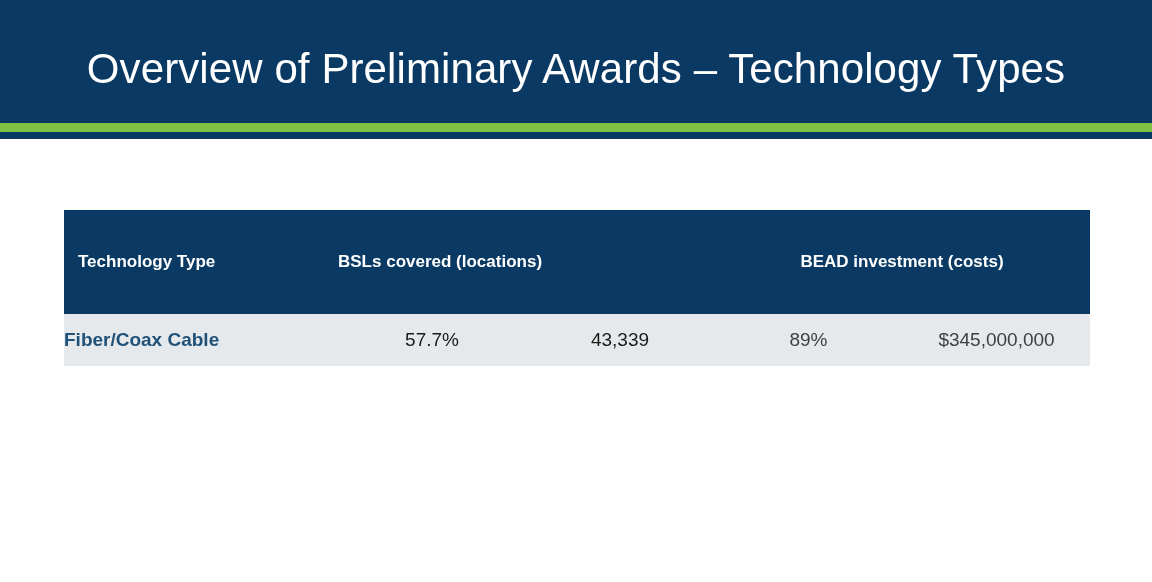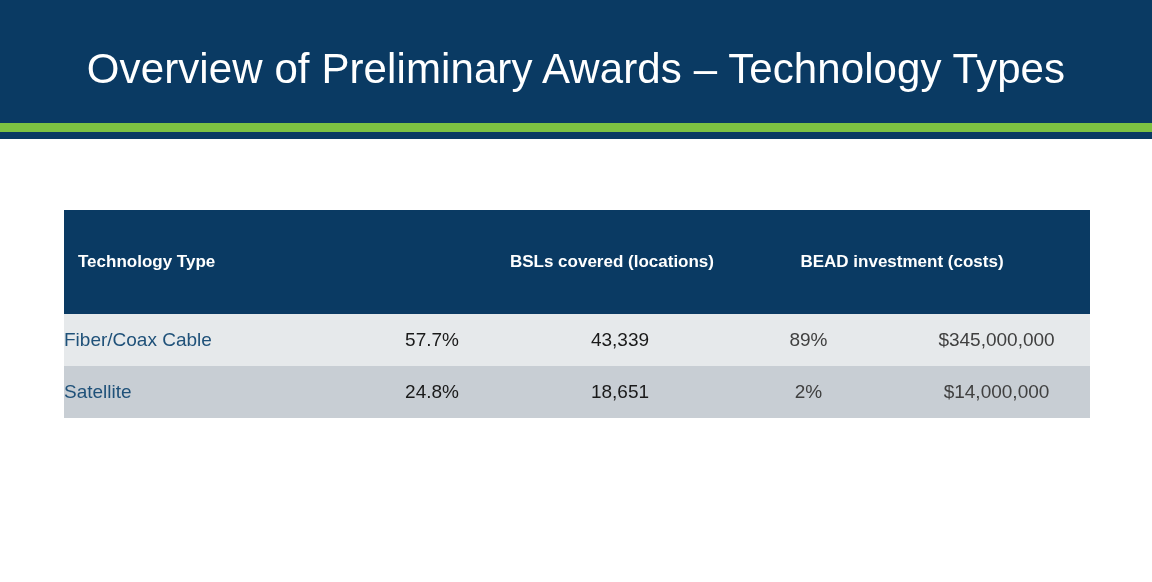--- a/index.html
+++ b/index.html
@@ -83,21 +83,21 @@
     font-size: 17px;
     font-weight: bold;
     height: 104px;
     border-right: 3px solid #ffffff;
   }
   thead th.th-tech {
     text-align: left;
     padding-left: 14px;
   }
   thead th.th-bsl {
-    text-align: right;
+    text-align: left;
   }
   thead th.th-bead {
     text-align: center;
     border-right: 0;
   }
 
   
   tbody tr.row-light td { background: #E6E9EB; }
   tbody tr.row-dark  td { background: #C8CED4; }
 
@@ -111,21 +111,21 @@
     border-bottom: 0;
   }
   tbody td.cell-cost {
     border-right: 0;
   }
 
   td.cell-tech {
     color: #1F5179;
     text-align: left;
     padding-left: 14px;
-    font-weight: 400;
+    font-weight: 700;
   }
   td.cell-num {
     color: #1A1A1A;
     text-align: center;
   }
   td.cell-pct2,
   td.cell-cost {
     color: #404040;
     text-align: center;
   }
@@ -165,22 +165,15 @@
       </tr>
     </thead>
     <tbody>
       <tr class="row-light">
         <td class="cell-tech">Fiber/Coax Cable</td>
         <td class="cell-num">57.7%</td>
         <td class="cell-num sep-left">43,339</td>
         <td class="cell-pct2">89%</td>
         <td class="cell-cost">$345,000,000</td>
       </tr>
-      <tr class="row-dark">
-        <td class="cell-tech">Satellite</td>
-        <td class="cell-num">24.8%</td>
-        <td class="cell-num sep-left">18,651</td>
-        <td class="cell-pct2">2%</td>
-        <td class="cell-cost">$14,000,000</td>
-      </tr>
     </tbody>
   </table>
 </div>
 
 </body></html>

